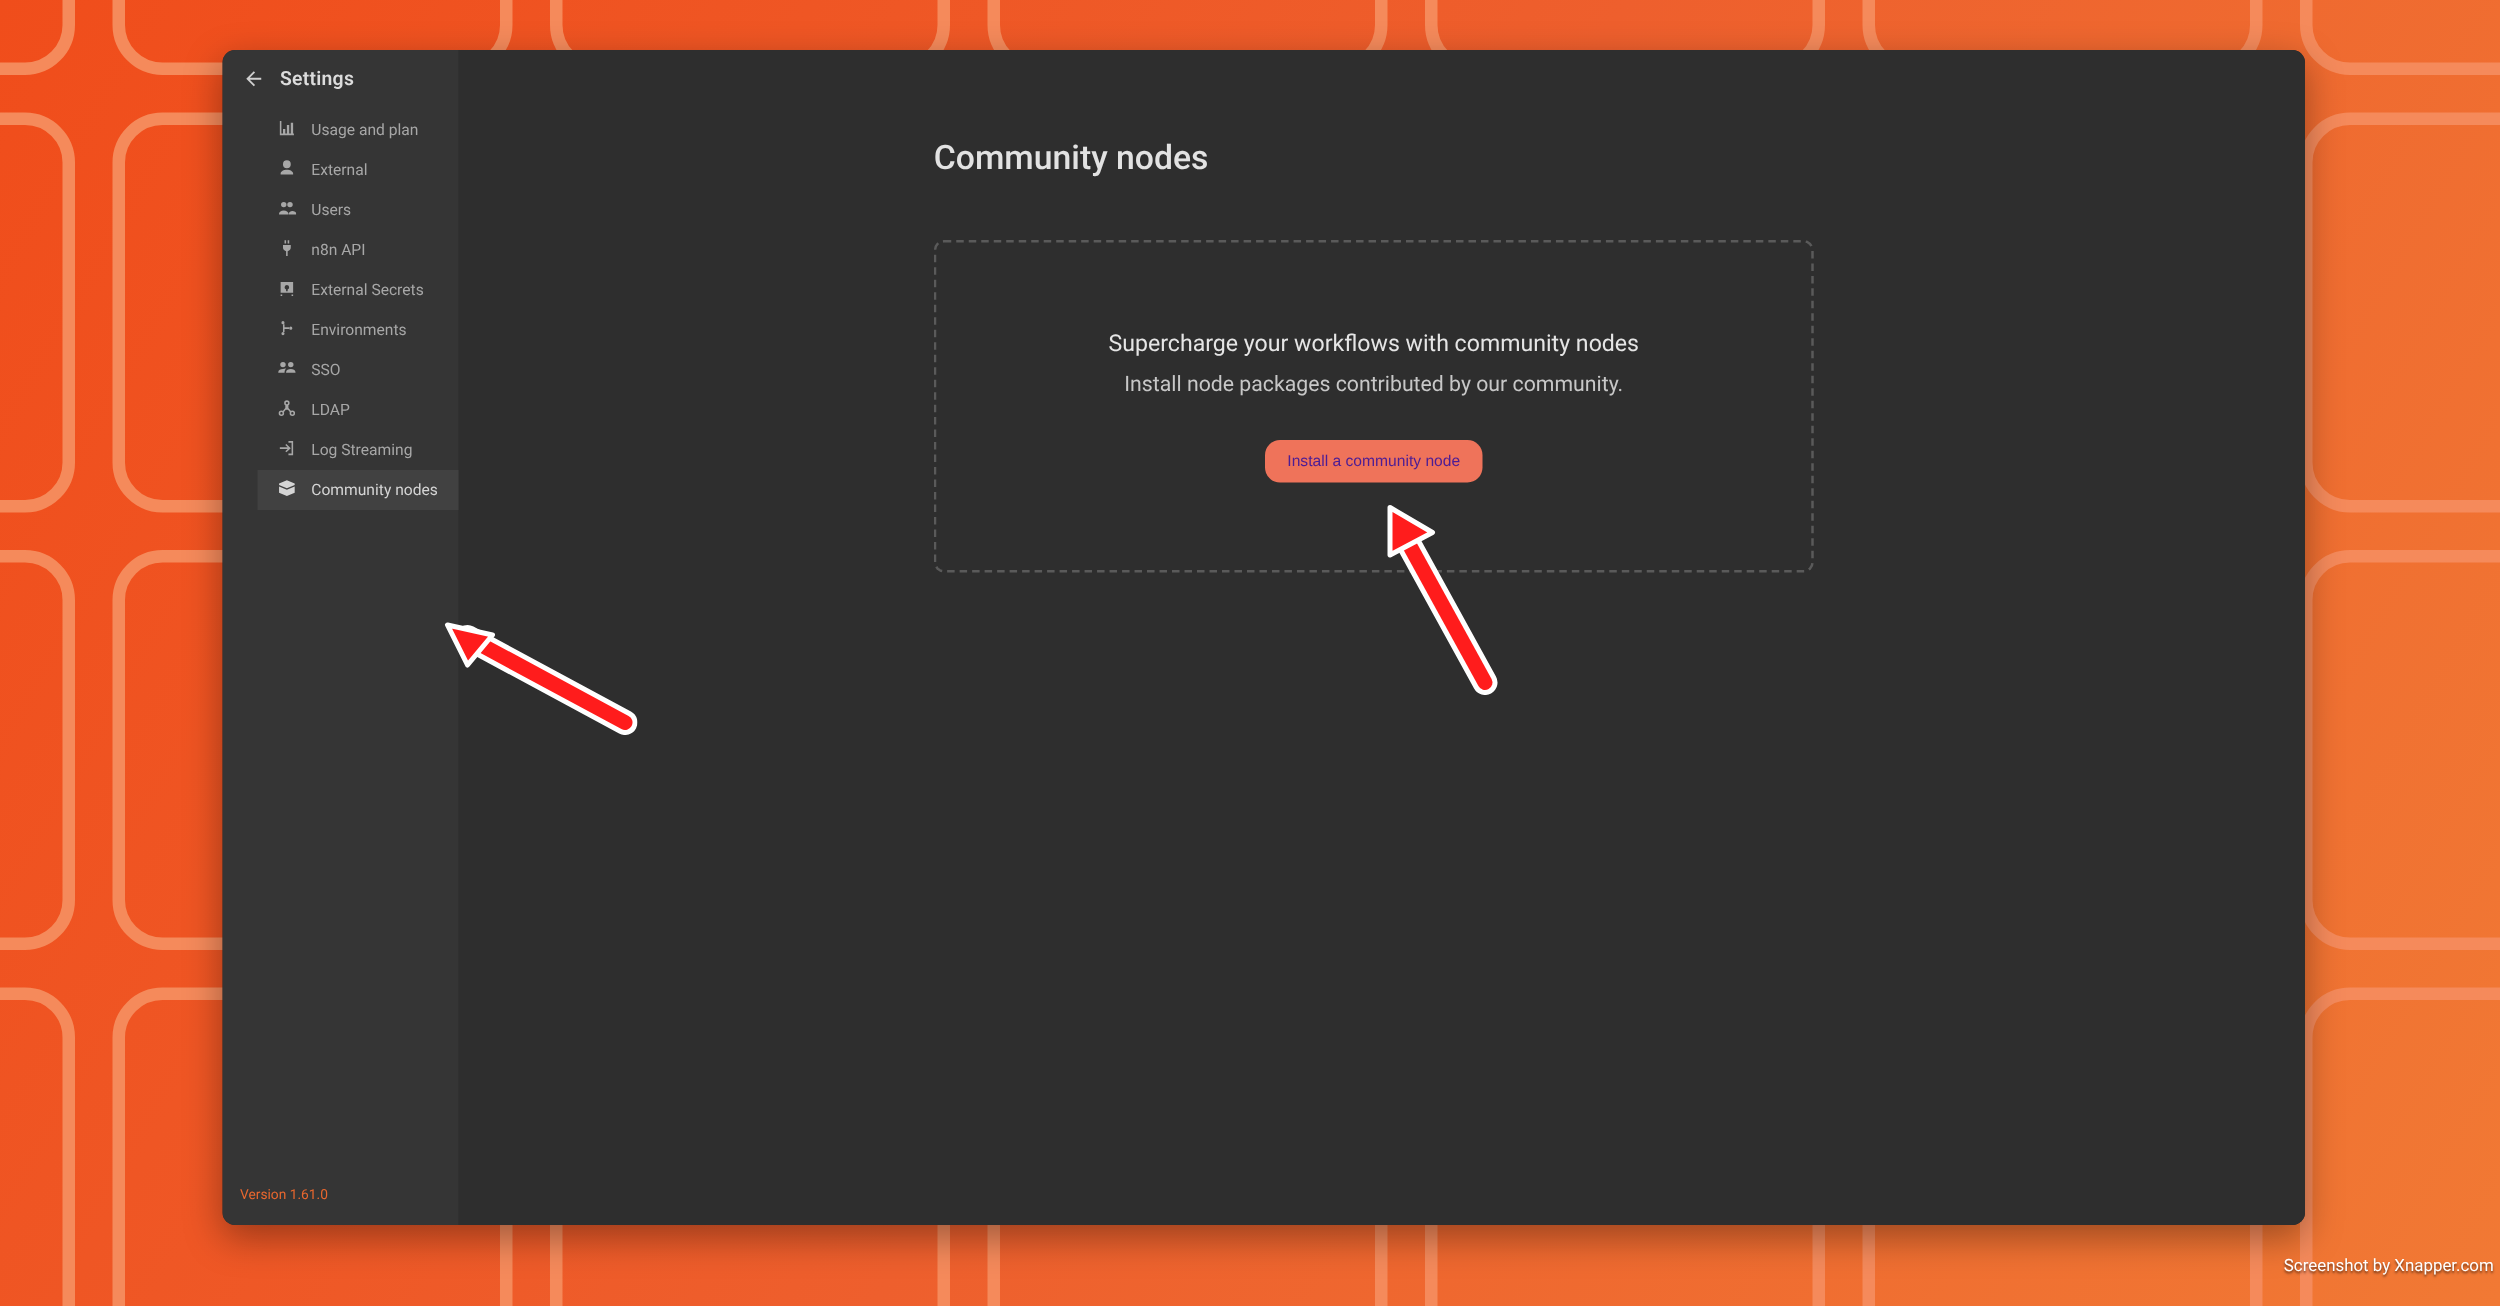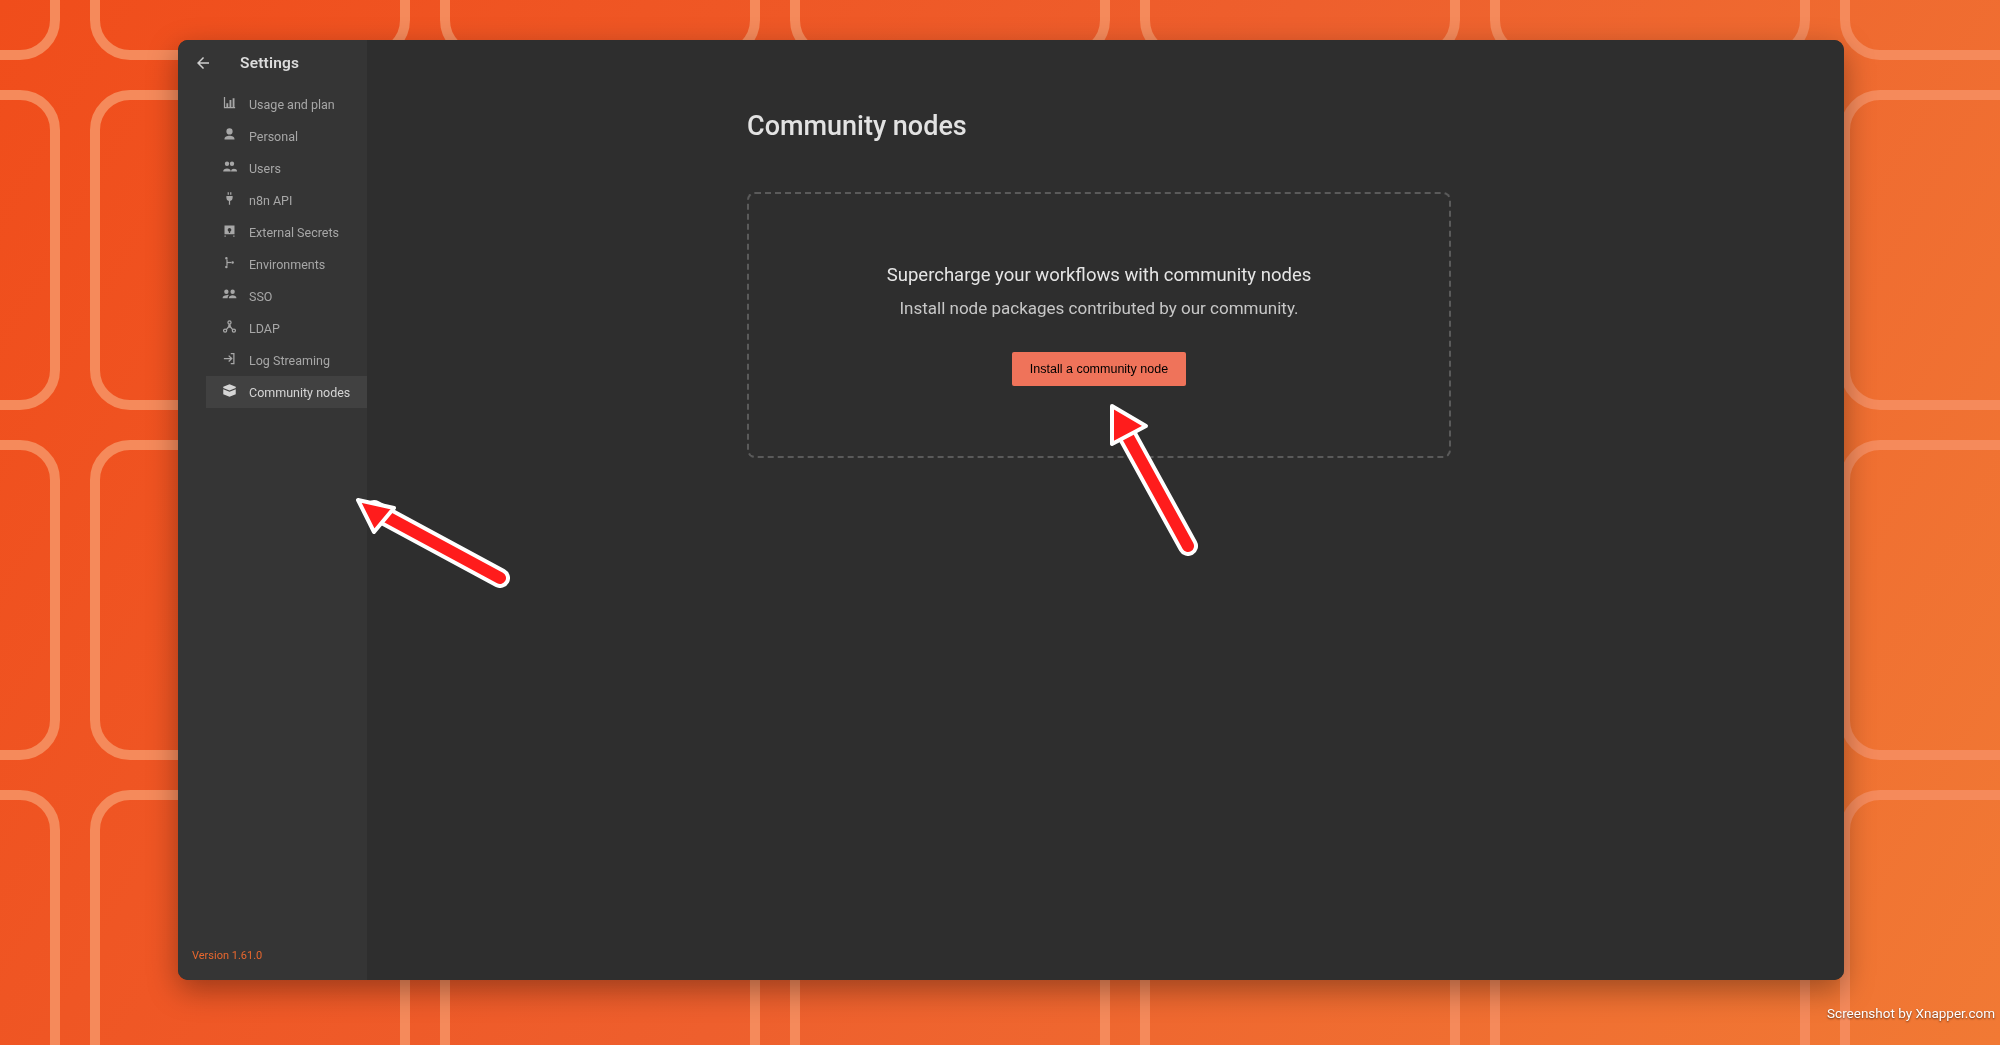--- a/index.html
+++ b/index.html
@@ -49,21 +49,21 @@
     width: 189px;
     background: #353535;
     display: flex;
     flex-direction: column;
     font-size: 13px;
     color: #b5b5b5;
   }
   .sidebar-header {
     display: flex;
     align-items: center;
-    gap: 28px;
+    gap: 12px;
     padding: 14px 16px 12px 16px;
     color: #dcdcdc;
   }
   .sidebar-header .back {
     width: 18px;
     height: 18px;
     display: flex;
     align-items: center;
     justify-content: center;
     color: #cfcfcf;
@@ -138,24 +138,24 @@
     color: #e5e5e5;
   }
   .box-sub {
     font-size: 17px;
     color: #c7c7c7;
     margin-top: -4px;
   }
   .install-btn {
     margin-top: 18px;
     background: #ef735a;
-    color: #000000;
+    color: #4c1d95;
     border: none;
     padding: 10px 18px;
-    border-radius: 2px;
+    border-radius: 12px;
     font-size: 12.5px;
     font-weight: 500;
     cursor: pointer;
   }
   
   .arrow {
     position: absolute;
     pointer-events: none;
   }
   .watermark {
@@ -218,21 +218,21 @@
           <div class="nav-item">
             <span><svg viewBox="0 0 24 24">
                 <path d="M3 3h2v18H3zM3 19h18v2H3zM7 13h3v6H7zM12 8h3v11h-3zM17 5h3v14h-3z"></path>
               </svg></span>
             <span>Usage and plan</span>
           </div>
           <div class="nav-item">
             <span><svg viewBox="0 0 24 24">
                 <path d="M12 12a5 5 0 1 0-5-5 5 5 0 0 0 5 5zm0 2c-4 0-8 2-8 5v1h16v-1c0-3-4-5-8-5z"></path>
               </svg></span>
-            <span>Personal</span>
+            <span>External</span>
           </div>
           <div class="nav-item">
             <span><svg viewBox="0 0 24 24">
                 <path d="M8 11a3.5 3.5 0 1 0-3.5-3.5A3.5 3.5 0 0 0 8 11zm8 0a3.5 3.5 0 1 0-3.5-3.5A3.5 3.5 0 0 0 16 11zM2 19c0-2.2 2.7-4 6-4s6 1.8 6 4v1H2zm12.5 0c.3-2 2.3-3.3 4.5-3.3 2.5 0 5 1.4 5 3.3v1h-9.5z"></path>
               </svg></span>
             <span>Users</span>
           </div>
           <div class="nav-item">
             <span><svg viewBox="0 0 24 24">
                 <path d="M9 2h2v4H9zm4 0h2v4h-2zM7 8h10v3a5 5 0 0 1-4 4.9V22h-2v-6.1A5 5 0 0 1 7 11z"></path>

